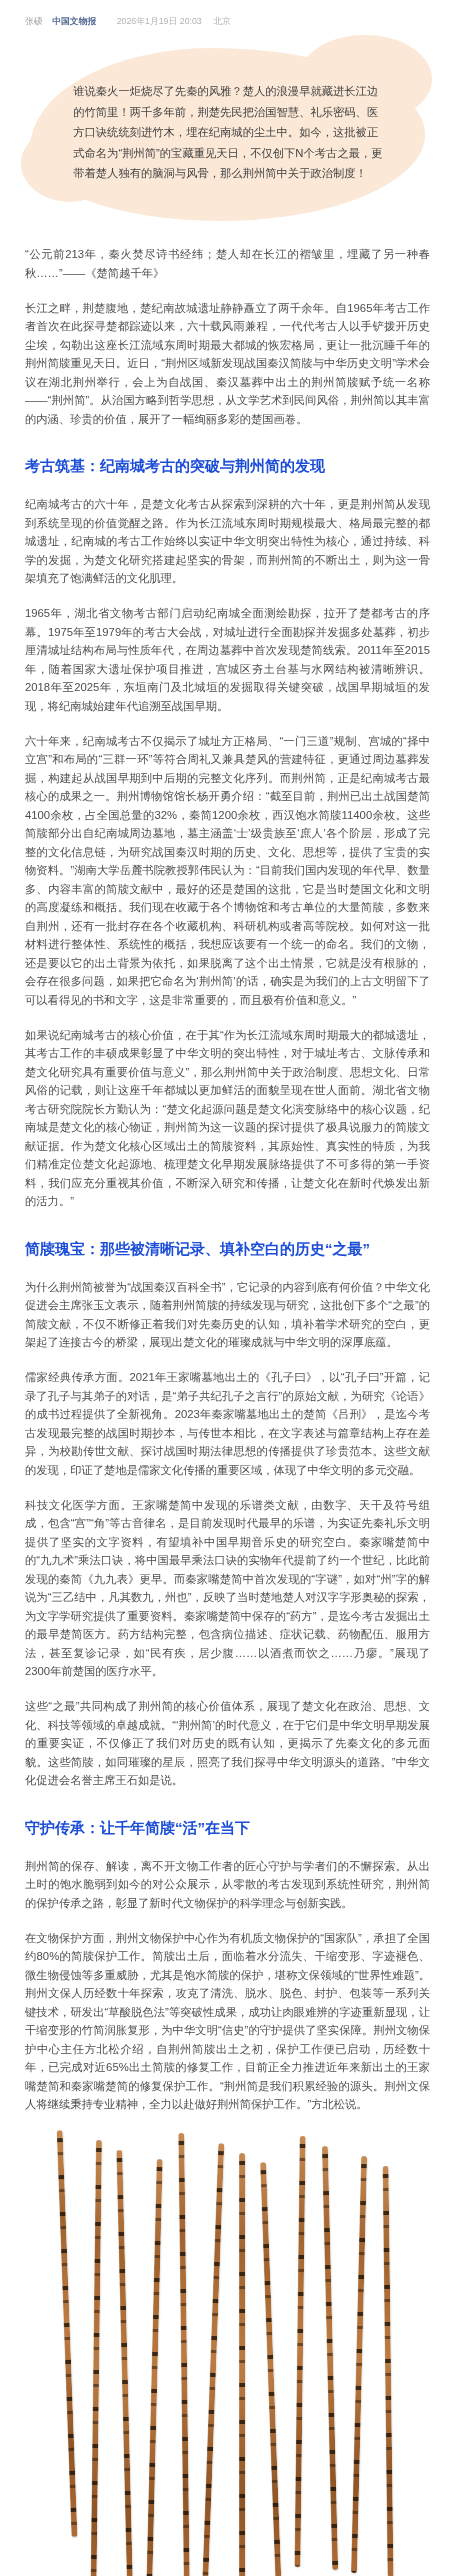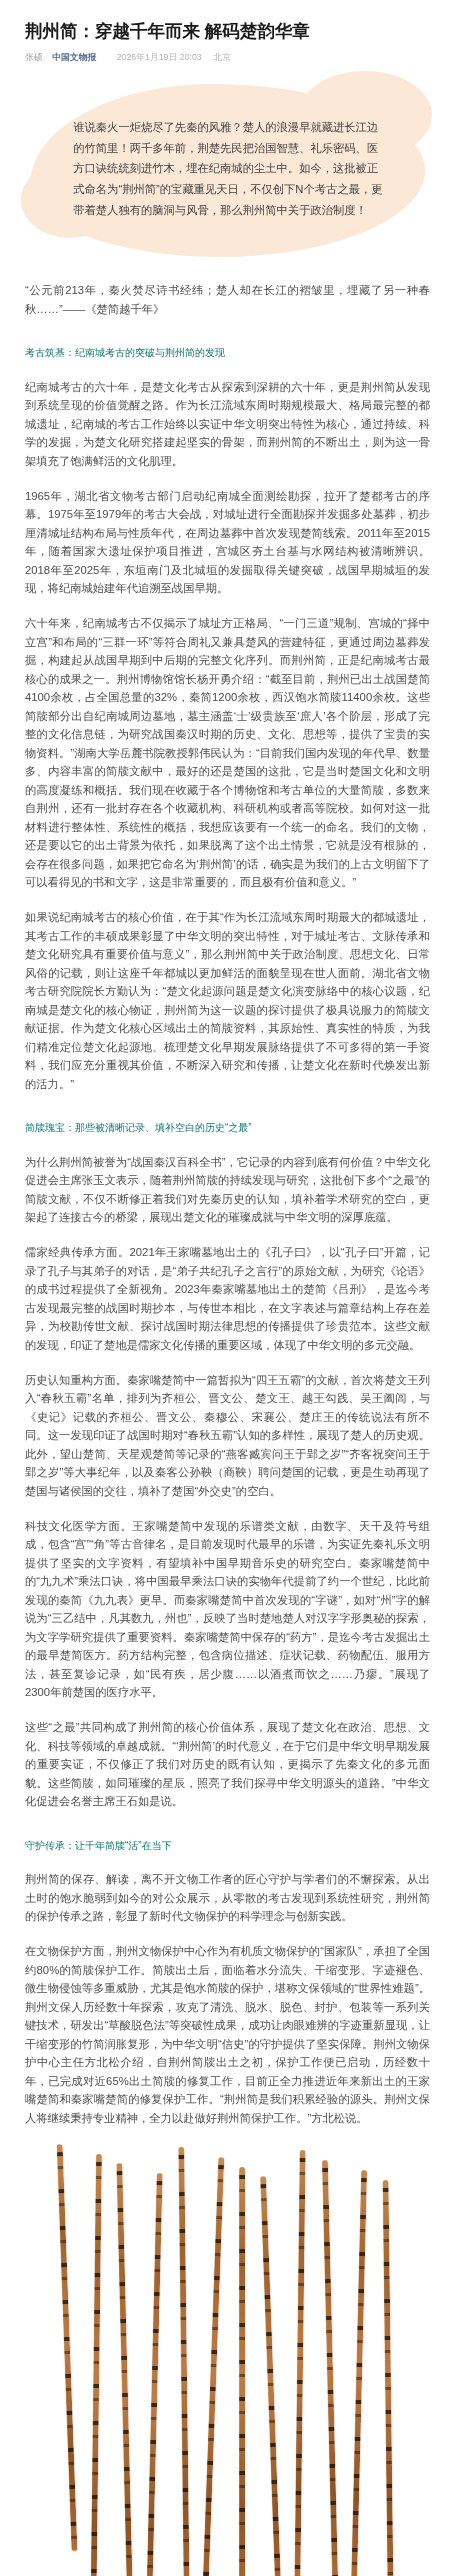--- a/index.html
+++ b/index.html
@@ -13,64 +13,63 @@
   .byline .date{color:#b2b2b2;margin-right:9px;}
   .byline .city{color:#b2b2b2;}
 
   .intro-wrap{position:relative;margin:20.6px 5.2px 24px 5.2px;}
   .intro-blob{position:relative;background:#fbe8d6;border-radius:46% 54% 52% 48% / 58% 50% 50% 42%;padding:33px 41px 37px 43px;}
   .intro-blob::before{content:"";position:absolute;width:98px;height:77px;background:#fbe8d6;border-radius:50%;left:-9.3px;top:77px;z-index:-0;}
   .intro-blob::after{content:"";position:absolute;width:134px;height:88px;background:#fbe8d6;border-radius:50%;right:-7.2px;top:-13.4px;}
   .intro-text{position:relative;z-index:1;font-size:11.3px;line-height:20.6px;color:#424242;}
 
   .para{font-size:11.3px;line-height:18.5px;color:#4d4d4d;margin:0 0 16.5px 0;text-align:justify;}
-  .sec-heading{font-size:10px;line-height:1.5;font-weight:normal;color:#0f766e;margin:27px 0 17.5px 0;}
+  .sec-heading{font-size:15px;line-height:1.5;font-weight:bold;color:#1d4ed8;margin:27px 0 17.5px 0;}
 
   figure{margin:0;padding:0;}
 
   
   .slips-fig{width:100%;height:489px;background:#ffffff;display:flex;justify-content:center;gap:23px;align-items:flex-start;overflow:hidden;margin-top:14.4px;}
   .slat{width:6.2px;border-radius:3.1px;flex:none;
     background-image:
       repeating-linear-gradient(to bottom, rgba(33,20,8,0) 0 8.2px, rgba(33,20,8,0.82) 8.2px 12.4px, rgba(33,20,8,0) 12.4px 21.6px, rgba(33,20,8,0.5) 21.6px 25px, rgba(33,20,8,0) 25px 37px),
       linear-gradient(to bottom,#c68a52,#a1632e 22%,#bd7c43 48%,#8f5526 78%,#b06c35);
     box-shadow:inset 0.5px 0 0 rgba(255,255,255,0.35), 0.5px 1px 1.5px rgba(0,0,0,0.18);}
 </style>
 </head>
 <body>
 
 <div class="article">
 
-  <h1 class="title">荆州简：穿越千年而来 解码楚韵华章</h1>
 
   <div class="byline">
     <span class="author">张硕</span>
     <span class="source">中国文物报</span>
     <span class="date">2026年1月19日 20:03</span>
     <span class="city">北京</span>
   </div>
 
   <div class="intro-wrap">
     <div class="intro-blob">
       <div class="intro-text">谁说秦火一炬烧尽了先秦的风雅？楚人的浪漫早就藏进长江边的竹简里！两千多年前，荆楚先民把治国智慧、礼乐密码、医方口诀统统刻进竹木，埋在纪南城的尘土中。如今，这批被正式命名为“荆州简”的宝藏重见天日，不仅创下N个考古之最，更带着楚人独有的脑洞与风骨，那么荆州简中关于政治制度！</div>
     </div>
   </div>
 
   <p class="para">“公元前213年，秦火焚尽诗书经纬；楚人却在长江的褶皱里，埋藏了另一种春秋……”——《楚简越千年》</p>
+  <p class="para">长江之畔，荆楚腹地，楚纪南故城遗址静静矗立了两千余年。自1965年考古工作者首次在此探寻楚都踪迹以来，六十载风雨兼程，一代代考古人以手铲拨开历史尘埃，勾勒出这座长江流域东周时期最大都城的恢宏格局，更让一批沉睡千年的荆州简牍重见天日。近日，“荆州区域新发现战国秦汉简牍与中华历史文明”学术会议在湖北荆州举行，会上为自战国、秦汉墓葬中出土的荆州简牍赋予统一名称——“荆州简”。从治国方略到哲学思想，从文学艺术到民间风俗，荆州简以其丰富的内涵、珍贵的价值，展开了一幅绚丽多彩的楚国画卷。</p>
 
   <h2 class="sec-heading">考古筑基：纪南城考古的突破与荆州简的发现</h2>
   <p class="para">纪南城考古的六十年，是楚文化考古从探索到深耕的六十年，更是荆州简从发现到系统呈现的价值觉醒之路。作为长江流域东周时期规模最大、格局最完整的都城遗址，纪南城的考古工作始终以实证中华文明突出特性为核心，通过持续、科学的发掘，为楚文化研究搭建起坚实的骨架，而荆州简的不断出土，则为这一骨架填充了饱满鲜活的文化肌理。</p>
   <p class="para">1965年，湖北省文物考古部门启动纪南城全面测绘勘探，拉开了楚都考古的序幕。1975年至1979年的考古大会战，对城址进行全面勘探并发掘多处墓葬，初步厘清城址结构布局与性质年代，在周边墓葬中首次发现楚简线索。2011年至2015年，随着国家大遗址保护项目推进，宫城区夯土台基与水网结构被清晰辨识。2018年至2025年，东垣南门及北城垣的发掘取得关键突破，战国早期城垣的发现，将纪南城始建年代追溯至战国早期。</p>
   <p class="para">六十年来，纪南城考古不仅揭示了城址方正格局、“一门三道”规制、宫城的“择中立宫”和布局的“三群一环”等符合周礼又兼具楚风的营建特征，更通过周边墓葬发掘，构建起从战国早期到中后期的完整文化序列。而荆州简，正是纪南城考古最核心的成果之一。荆州博物馆馆长杨开勇介绍：“截至目前，荆州已出土战国楚简4100余枚，占全国总量的32%，秦简1200余枚，西汉饱水简牍11400余枚。这些简牍部分出自纪南城周边墓地，墓主涵盖‘士’级贵族至‘庶人’各个阶层，形成了完整的文化信息链，为研究战国秦汉时期的历史、文化、思想等，提供了宝贵的实物资料。”湖南大学岳麓书院教授郭伟民认为：“目前我们国内发现的年代早、数量多、内容丰富的简牍文献中，最好的还是楚国的这批，它是当时楚国文化和文明的高度凝练和概括。我们现在收藏于各个博物馆和考古单位的大量简牍，多数来自荆州，还有一批封存在各个收藏机构、科研机构或者高等院校。如何对这一批材料进行整体性、系统性的概括，我想应该要有一个统一的命名。我们的文物，还是要以它的出土背景为依托，如果脱离了这个出土情景，它就是没有根脉的，会存在很多问题，如果把它命名为‘荆州简’的话，确实是为我们的上古文明留下了可以看得见的书和文字，这是非常重要的，而且极有价值和意义。”</p>
   <p class="para">如果说纪南城考古的核心价值，在于其“作为长江流域东周时期最大的都城遗址，其考古工作的丰硕成果彰显了中华文明的突出特性，对于城址考古、文脉传承和楚文化研究具有重要价值与意义”，那么荆州简中关于政治制度、思想文化、日常风俗的记载，则让这座千年都城以更加鲜活的面貌呈现在世人面前。湖北省文物考古研究院院长方勤认为：“楚文化起源问题是楚文化演变脉络中的核心议题，纪南城是楚文化的核心物证，荆州简为这一议题的探讨提供了极具说服力的简牍文献证据。作为楚文化核心区域出土的简牍资料，其原始性、真实性的特质，为我们精准定位楚文化起源地、梳理楚文化早期发展脉络提供了不可多得的第一手资料，我们应充分重视其价值，不断深入研究和传播，让楚文化在新时代焕发出新的活力。”</p>
 
   <h2 class="sec-heading">简牍瑰宝：那些被清晰记录、填补空白的历史“之最”</h2>
   <p class="para">为什么荆州简被誉为“战国秦汉百科全书”，它记录的内容到底有何价值？中华文化促进会主席张玉文表示，随着荆州简牍的持续发现与研究，这批创下多个“之最”的简牍文献，不仅不断修正着我们对先秦历史的认知，填补着学术研究的空白，更架起了连接古今的桥梁，展现出楚文化的璀璨成就与中华文明的深厚底蕴。</p>
   <p class="para">儒家经典传承方面。2021年王家嘴墓地出土的《孔子曰》，以“孔子曰”开篇，记录了孔子与其弟子的对话，是“弟子共纪孔子之言行”的原始文献，为研究《论语》的成书过程提供了全新视角。2023年秦家嘴墓地出土的楚简《吕刑》，是迄今考古发现最完整的战国时期抄本，与传世本相比，在文字表述与篇章结构上存在差异，为校勘传世文献、探讨战国时期法律思想的传播提供了珍贵范本。这些文献的发现，印证了楚地是儒家文化传播的重要区域，体现了中华文明的多元交融。</p>
-  <p class="para">历史认知重构方面。秦家嘴楚简中一篇暂拟为“四王五霸”的文献，首次将楚文王列入“春秋五霸”名单，排列为齐桓公、晋文公、楚文王、越王勾践、吴王阖闾，与《史记》记载的齐桓公、晋文公、秦穆公、宋襄公、楚庄王的传统说法有所不同。这一发现印证了战国时期对“春秋五霸”认知的多样性，展现了楚人的历史观。此外，望山楚简、天星观楚简等记录的“燕客臧宾问王于郢之岁”“齐客祝突问王于郢之岁”等大事纪年，以及秦客公孙鞅（商鞅）聘问楚国的记载，更是生动再现了楚国与诸侯国的交往，填补了楚国“外交史”的空白。</p>
   <p class="para">科技文化医学方面。王家嘴楚简中发现的乐谱类文献，由数字、天干及符号组成，包含“宫”“角”等古音律名，是目前发现时代最早的乐谱，为实证先秦礼乐文明提供了坚实的文字资料，有望填补中国早期音乐史的研究空白。秦家嘴楚简中的“九九术”乘法口诀，将中国最早乘法口诀的实物年代提前了约一个世纪，比此前发现的秦简《九九表》更早。而秦家嘴楚简中首次发现的“字谜”，如对“州”字的解说为“三乙结中，凡其数九，州也”，反映了当时楚地楚人对汉字字形奥秘的探索，为文字学研究提供了重要资料。秦家嘴楚简中保存的“药方”，是迄今考古发掘出土的最早楚简医方。药方结构完整，包含病位描述、症状记载、药物配伍、服用方法，甚至复诊记录，如“民有疾，居少腹……以酒煮而饮之……乃瘳。”展现了2300年前楚国的医疗水平。</p>
   <p class="para">这些“之最”共同构成了荆州简的核心价值体系，展现了楚文化在政治、思想、文化、科技等领域的卓越成就。“‘荆州简’的时代意义，在于它们是中华文明早期发展的重要实证，不仅修正了我们对历史的既有认知，更揭示了先秦文化的多元面貌。这些简牍，如同璀璨的星辰，照亮了我们探寻中华文明源头的道路。”中华文化促进会名誉主席王石如是说。</p>
 
   <h2 class="sec-heading">守护传承：让千年简牍“活”在当下</h2>
   <p class="para">荆州简的保存、解读，离不开文物工作者的匠心守护与学者们的不懈探索。从出土时的饱水脆弱到如今的对公众展示，从零散的考古发现到系统性研究，荆州简的保护传承之路，彰显了新时代文物保护的科学理念与创新实践。</p>
   <p class="para">在文物保护方面，荆州文物保护中心作为有机质文物保护的“国家队”，承担了全国约80%的简牍保护工作。简牍出土后，面临着水分流失、干缩变形、字迹褪色、微生物侵蚀等多重威胁，尤其是饱水简牍的保护，堪称文保领域的“世界性难题”。荆州文保人历经数十年探索，攻克了清洗、脱水、脱色、封护、包装等一系列关键技术，研发出“草酸脱色法”等突破性成果，成功让肉眼难辨的字迹重新显现，让干缩变形的竹简润胀复形，为中华文明“信史”的守护提供了坚实保障。荆州文物保护中心主任方北松介绍，自荆州简牍出土之初，保护工作便已启动，历经数十年，已完成对近65%出土简牍的修复工作，目前正全力推进近年来新出土的王家嘴楚简和秦家嘴楚简的修复保护工作。“荆州简是我们积累经验的源头。荆州文保人将继续秉持专业精神，全力以赴做好荆州简保护工作。”方北松说。</p>
 
   <figure>
     <div class="slips-fig slats">
         <div class="slat" style="height: 407px; margin-top: 0px; transform: rotate(-2.1deg);"></div>

